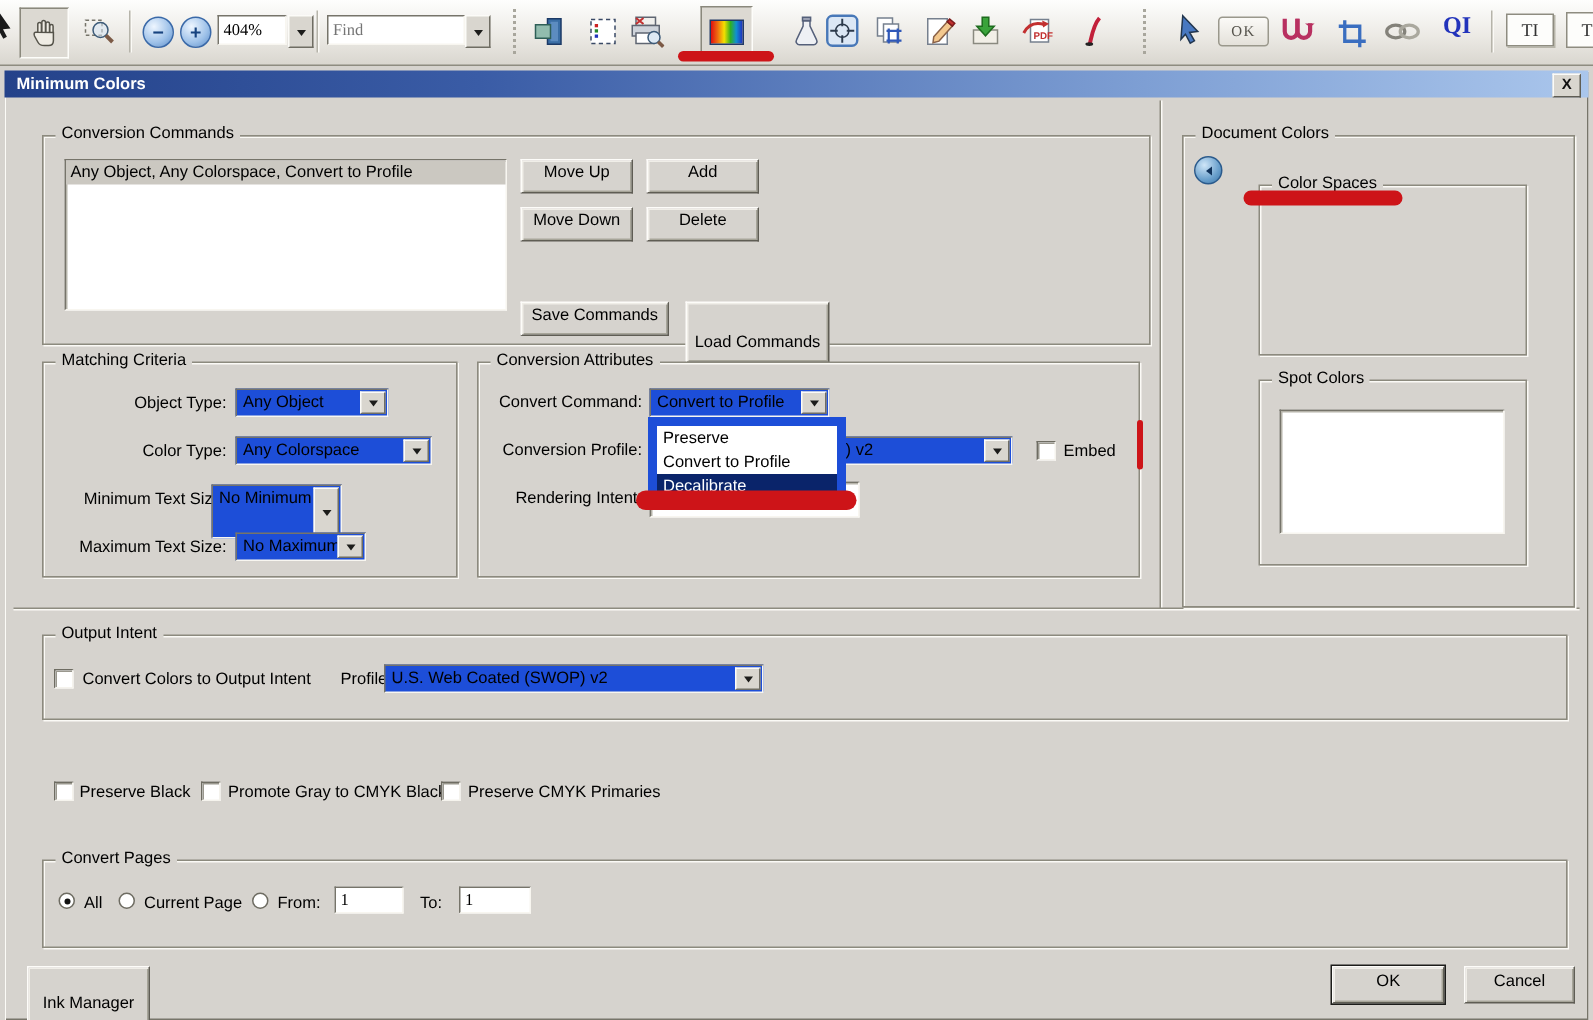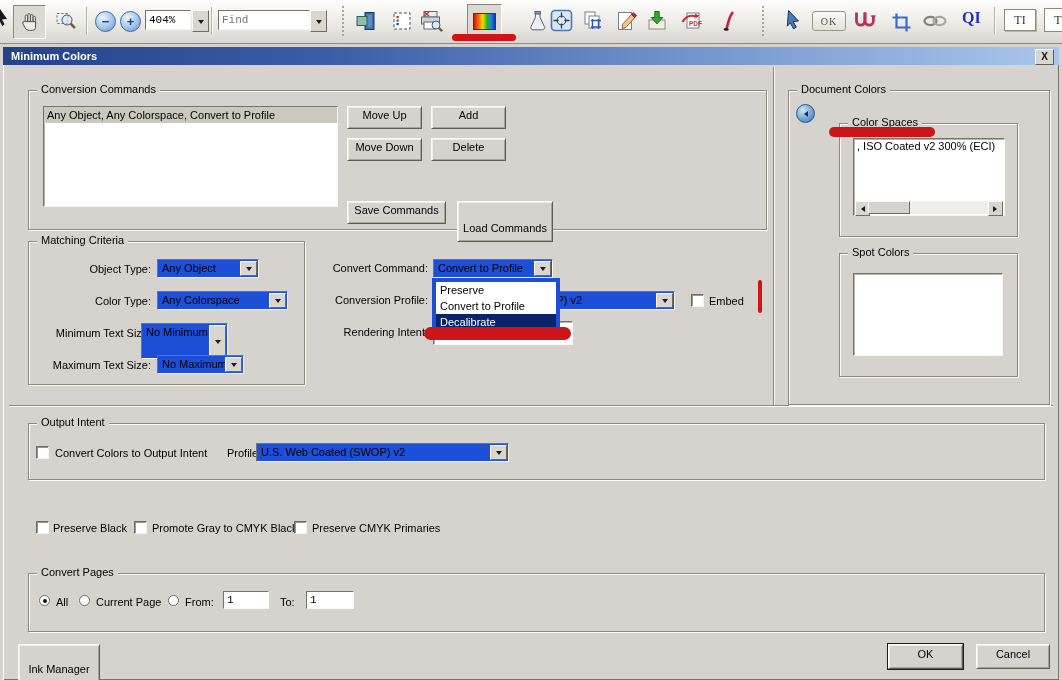--- a/index.html
+++ b/index.html
@@ -10,21 +10,21 @@
   #toolbar{left:0;top:0;width:1062px;height:43px;
     background:linear-gradient(#fefefd,#eceae5 55%,#d9d6cf);border-bottom:1px solid #8e8c80;}
   .tbtn{display:flex;align-items:center;justify-content:center;}
   .pressed{border:1px solid;border-color:#8a887c #fdfdfa #fdfdfa #8a887c;background:#dcd9d2;}
   .vsep{width:0;height:28px;border-left:1px solid #b6b4aa;border-right:1px solid #fbfaf6;top:7px;}
   .grip{width:0;height:30px;border-left:2px dotted #a8a69c;top:6px;}
   .zoomcirc{width:19px;height:19px;border-radius:50%;border:1px solid #3a69a8;
     background:radial-gradient(circle at 35% 30%,#eef6ff,#9cc0e8 60%,#5b8cc8);
     color:#17437f;font-weight:bold;font-size:13px;line-height:17px;text-align:center;}
   .field{background:#fff;border:1px solid;border-color:#76746a #f8f6f0 #f8f6f0 #76746a;
-    font-family:Liberation Mono, monospace;font-size:11px;padding:0 3px;box-sizing:border-box;}
+    font-family:Liberation Serif, serif;font-size:11px;padding:0 3px;box-sizing:border-box;}
   .arrbtn{background:#d9d6cf;border:1px solid;border-color:#fcfbf8 #6f6d63 #6f6d63 #fcfbf8;
     display:flex;align-items:center;justify-content:center;}
   .tri-d{width:0;height:0;border:3.5px solid transparent;border-top:4px solid #1c1c1a;margin-top:4px;}
   .tri-l{width:0;height:0;border:3.5px solid transparent;border-right:4px solid #1c1c1a;margin-right:2px;}
   .tri-r{width:0;height:0;border:3.5px solid transparent;border-left:4px solid #1c1c1a;margin-left:2px;}
   .marker{background:#cd1418;}
   
   #dialog{left:0;top:44px;width:1056px;height:633px;background:#d6d3ce;
     border:3px solid #d6d3ce;box-shadow:inset 1px 1px 0 #fcfbf7, inset -1px -1px 0 #77756a;}
   #titlebar{left:0;top:0;width:1056px;height:18px;
@@ -45,21 +45,21 @@
   .cval{position:absolute;left:4px;top:2px;right:18px;white-space:nowrap;overflow:hidden;}
   .carr{position:absolute;right:1px;top:1px;bottom:1px;width:15px;}
   .cb{width:11px;height:11px;background:#fff;border:1px solid;
     border-color:#6e6c62 #f5f3ed #f5f3ed #6e6c62;box-shadow:inset 1px 1px 0 #9a988e;}
   .radio{width:11px;height:11px;border-radius:50%;background:#fff;border:1px solid #6e6c62;box-sizing:border-box;}
   .radio .dot{position:absolute;left:2.5px;top:2.5px;width:4px;height:4px;border-radius:50%;background:#111;}
   .txt{white-space:nowrap;}
   .rlabel{text-align:right;}
   .etchv{border-left:1px solid #8e8c80;border-right:1px solid #fbfaf6;width:0;}
   .etchh{border-top:1px solid #8e8c80;border-bottom:1px solid #fbfaf6;height:0;}
-  .popup{background:#fff;border:4px solid #1d4ed8;z-index:6;}
+  .popup{background:#fff;border:6px solid #1d4ed8;z-index:6;}
   .popup .opt{height:16px;line-height:16px;padding-left:4px;white-space:nowrap;}
   .popup .sel{background:#0a246a;color:#fff;}
   .listsel{background:#cbc8c1;height:16px;line-height:16px;padding-left:3px;white-space:nowrap;}
   .hscroll{position:absolute;left:1px;right:1px;bottom:1px;height:13px;background:#f0eee9;}
   .hs-a{position:absolute;top:0;width:13px;height:13px;}
   .hs-thumb{position:absolute;left:13px;top:0;width:42px;height:13px;background:#d6d3ce;
     border:1px solid;border-color:#fcfbf8 #6f6d63 #6f6d63 #fcfbf8;box-sizing:border-box;}
   .bluecirc{width:17px;height:17px;border-radius:50%;border:1px solid #2a5a8c;
     background:radial-gradient(circle at 35% 30%,#cfe6f8,#6aa0cc 60%,#3a74a8);
     display:flex;align-items:center;justify-content:center;}
@@ -256,20 +256,23 @@
       </span>
   </div>
   <div class="abs txt rlabel" style="left:30px;top:312px;width:118px">Maximum Text Size:</div>
   <div class="abs combo" style="left:154px;top:308px;width:87px;height:19px">
     <span class="cval">No Maximum</span>
     <span class="carr arrbtn">
         <span class="tri-d"></span>
       </span>
   </div>
 
+  <div class="abs gb" style="left:315px;top:194px;width:440px;height:142px">
+    <span class="gl">Conversion Attributes</span>
+  </div>
   <div class="abs txt rlabel" style="left:320px;top:215px;width:105px">Convert Command:</div>
   <div class="abs combo" style="left:430px;top:212px;width:120px;height:19px">
     <span class="cval">Convert to Profile</span>
     <span class="carr arrbtn">
         <span class="tri-d"></span>
       </span>
   </div>
   <div class="abs txt rlabel" style="left:320px;top:247px;width:105px">Conversion Profile:</div>
   <div class="abs combo" style="left:430px;top:244px;width:242px;height:19px">
     <span class="cval">U.S. Web Coated (SWOP) v2</span>
@@ -296,32 +299,20 @@
   <div class="abs gb" style="left:785px;top:43px;width:260px;height:313px">
     <span class="gl">Document Colors</span>
   </div>
   <div class="abs bluecirc" style="left:793px;top:57px">
     <span class="tri-l" style="border-right-color:#10325a"></span>
   </div>
   <div class="abs gb" style="left:836px;top:76px;width:177px;height:112px">
     <span class="gl">Color Spaces</span>
   </div>
   <div class="abs marker" style="left:826px;top:80px;width:106px;height:10px;border-radius:5px;z-index:8"></div>
-  <div class="abs sunken" style="left:850px;top:91px;width:150px;height:76px">
-    <div class="txt" style="padding:1px 0 0 3px">, ISO Coated v2 300% (ECI)</div>
-    <div class="hscroll">
-      <div class="hs-a arrbtn" style="left:0">
-          <span class="tri-l"></span>
-        </div>
-      <div class="hs-thumb"></div>
-      <div class="hs-a arrbtn" style="right:0">
-          <span class="tri-r"></span>
-        </div>
-    </div>
-  </div>
   <div class="abs gb" style="left:836px;top:206px;width:177px;height:122px">
     <span class="gl">Spot Colors</span>
   </div>
   <div class="abs sunken" style="left:850px;top:226px;width:148px;height:81px"></div>
 
   <div class="abs gb" style="left:25px;top:376px;width:1015px;height:55px">
     <span class="gl">Output Intent</span>
   </div>
   <div class="abs cb" style="left:33px;top:399px"></div>
   <div class="abs txt" style="left:52px;top:400px">Convert Colors to Output Intent</div>

